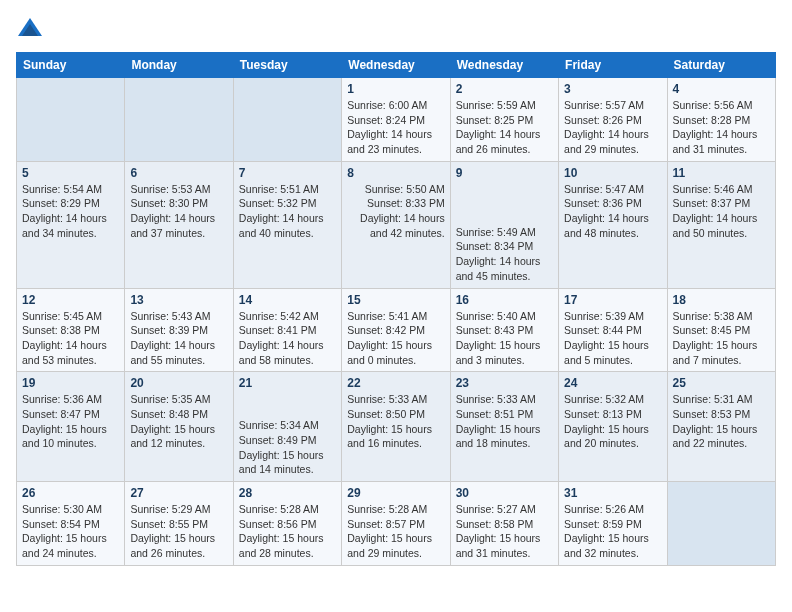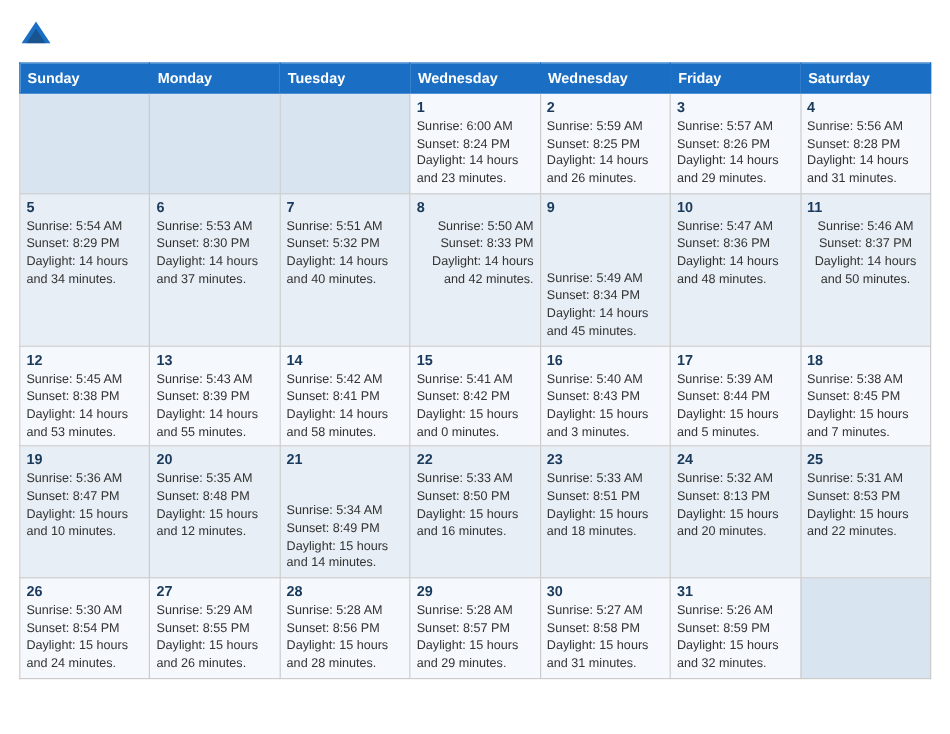--- a/index.html
+++ b/index.html
@@ -192,21 +192,21 @@
         </td>
         <td>
           <span class="day-number">10</span>
           <div class="day-info" style="white-space: pre-line;">Sunrise: 5:47 AM
 Sunset: 8:36 PM
 Daylight: 14 hours
 and 48 minutes.</div>
         </td>
         <td>
           <span class="day-number">11</span>
-          <div class="day-info" style="white-space: pre-line; text-align: center;">Sunrise: 5:46 AM
+          <div class="day-info" style="white-space: pre-line;">Sunrise: 5:46 AM
 Sunset: 8:37 PM
 Daylight: 14 hours
 and 50 minutes.</div>
         </td>
       </tr>
       <tr>
         <td>
           <span class="day-number">12</span>
           <div class="day-info" style="white-space: pre-line;">Sunrise: 5:45 AM
 Sunset: 8:38 PM

